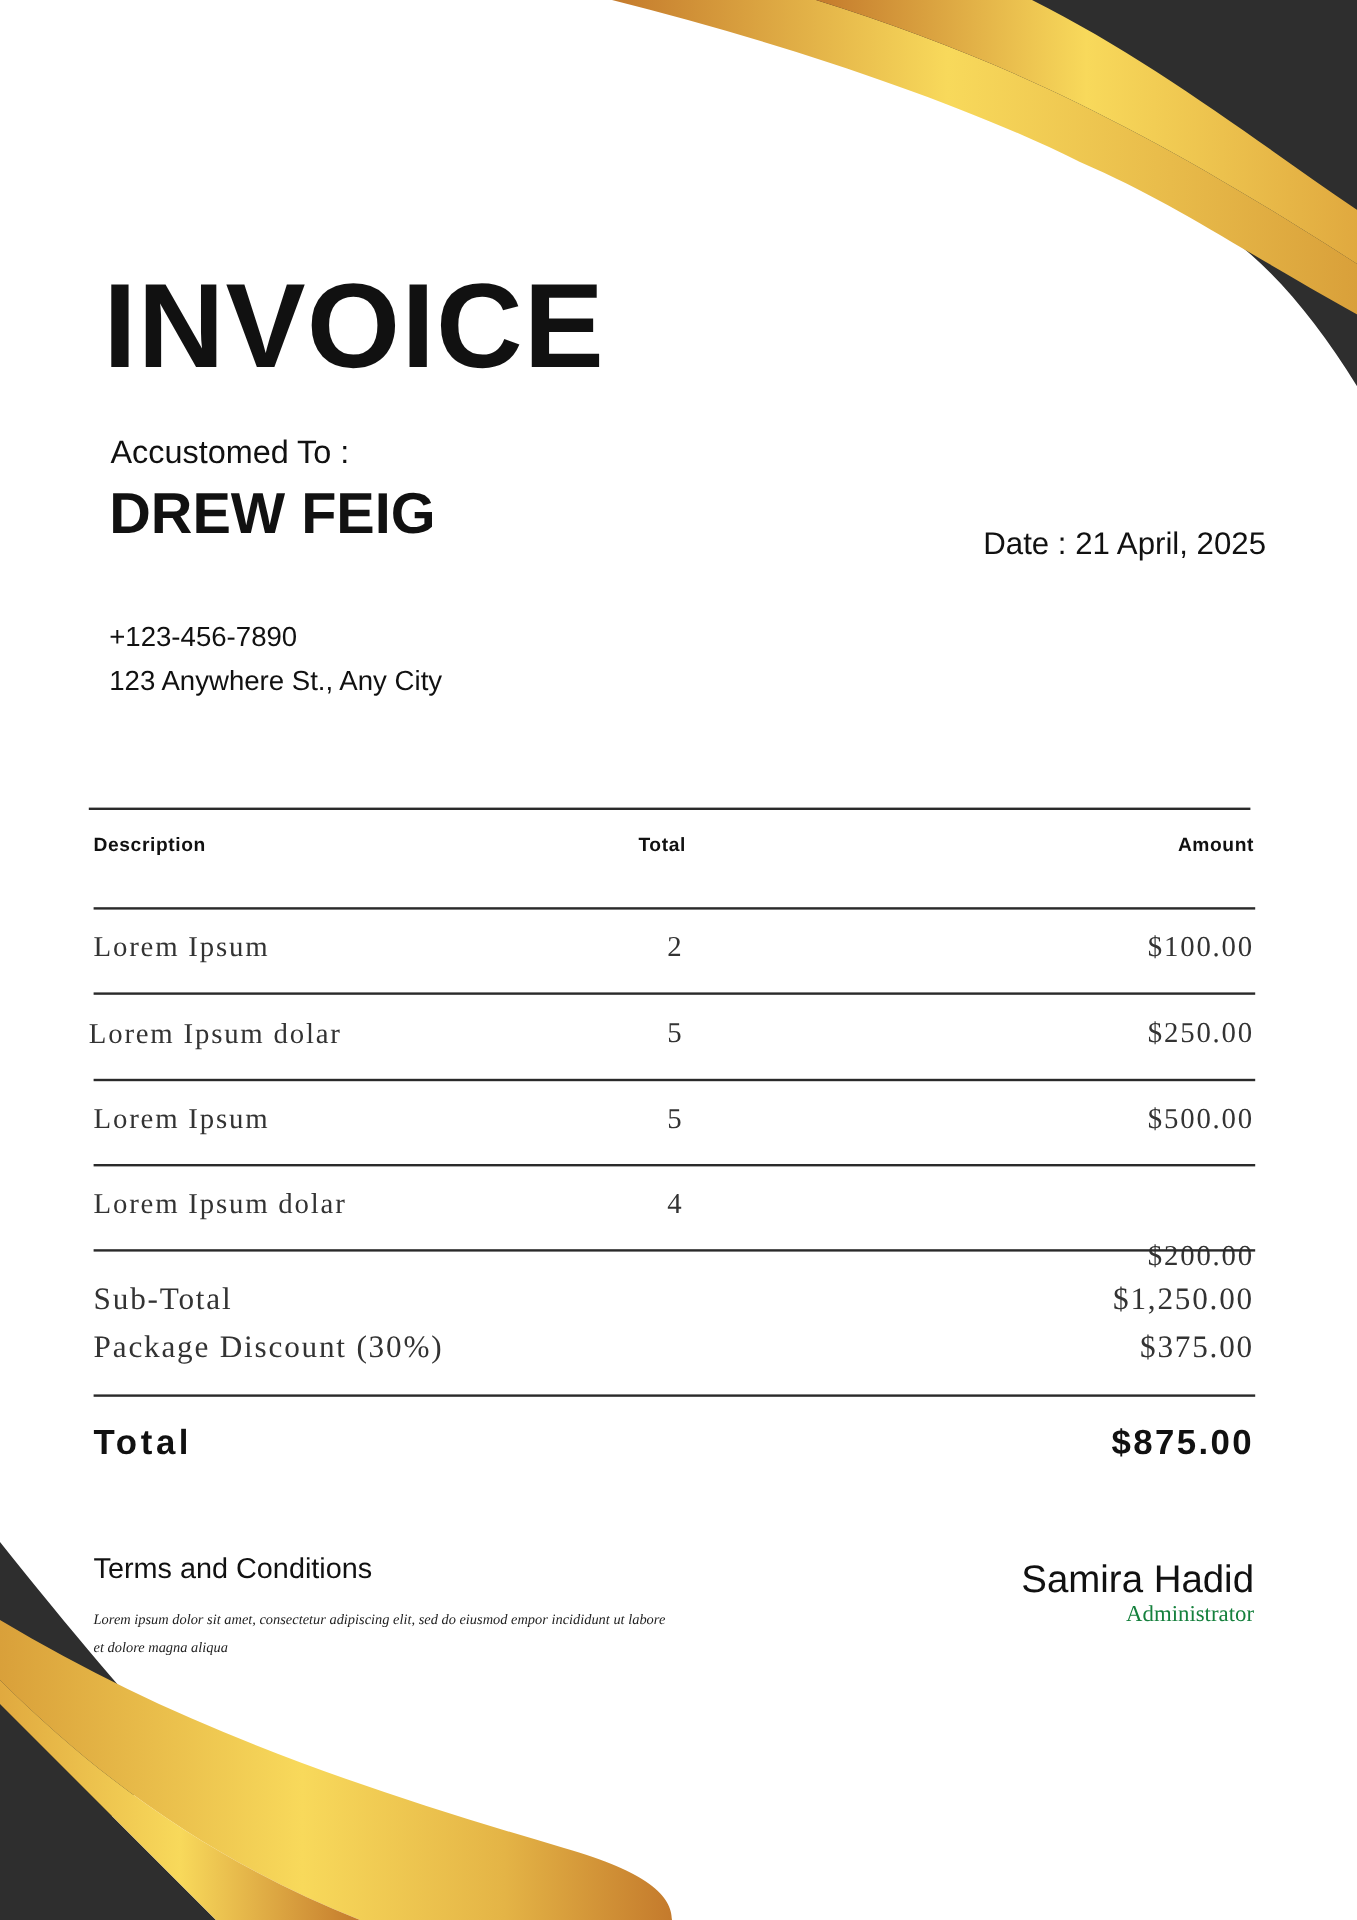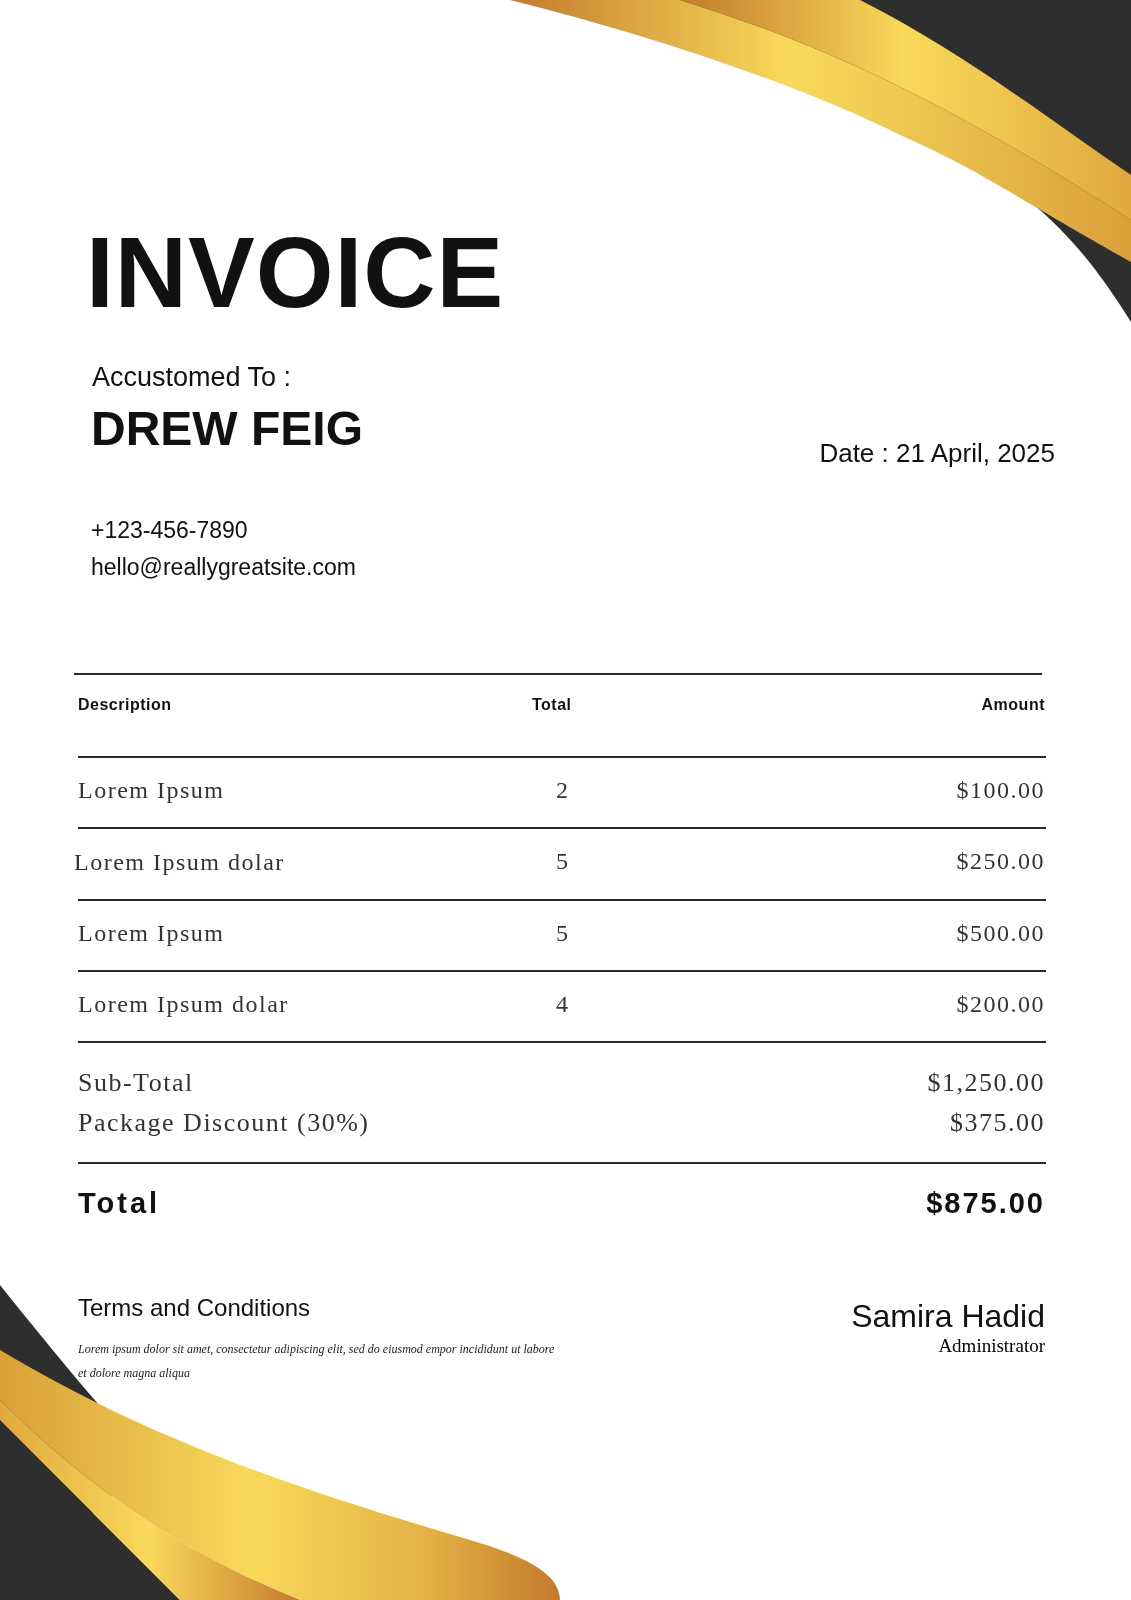--- a/index.html
+++ b/index.html
@@ -18,21 +18,21 @@
     .rule { position: absolute; height: 2px; background: #2a2a2a; }
     .th { font-size: 16px; font-weight: 700; letter-spacing: 0.5px; top: 696px; }
     .serif { font-family: "Liberation Serif", serif; color: #333; font-weight: 400; letter-spacing: 1.5px; }
     .cell { font-size: 24px; }
     .right { text-align: right; }
     .total-label { left: 78px; top: 1187px; font-size: 29px; font-weight: 700; letter-spacing: 3px; }
     .total-value { right: 86px; top: 1187px; font-size: 29px; font-weight: 700; letter-spacing: 2px; }
     .terms-title { left: 78px; top: 1294px; font-size: 24px; }
     .terms-body { left: 78px; top: 1337px; width: 480px; font-family: "Liberation Serif", serif; font-style: italic; font-size: 12px; line-height: 24px; color: #222; }
     .sign-name { right: 86px; top: 1298px; font-size: 32px; }
-    .sign-role { right: 86px; top: 1335px; font-family: "Liberation Serif", serif; font-size: 19px; color: #000000; }
+    .sign-role { right: 86px; top: 1335px; font-family: "Liberation Serif", serif; font-size: 19px; color: #15803d; }
   </style>
 </head>
 <body>
 
 <svg class="deco" viewBox="0 0 1131 1600" xmlns="http://www.w3.org/2000/svg">
   <defs>
     <linearGradient id="g1" x1="0" y1="0" x2="1" y2="0">
       <stop offset="0" stop-color="#C47A2C"></stop>
       <stop offset="0.45" stop-color="#F8D95B"></stop>
       <stop offset="0.75" stop-color="#E8BB4A"></stop>
@@ -64,21 +64,21 @@
   <path d="M 0 1420 L 0 1600 L 180 1600 C 120 1540 60 1480 0 1420 Z" fill="#2E2E2E"></path>
   <path d="M 0 1350 C 150 1440 300 1490 470 1540 C 540 1560 560 1580 560 1600 L 300 1600 C 200 1560 100 1500 0 1400 Z" fill="url(#gb1)"></path>
   <path d="M 0 1400 C 100 1500 200 1560 300 1600 L 180 1600 C 120 1540 60 1480 0 1420 Z" fill="url(#gb2)"></path>
 </svg>
 
 <h1 class="abs title">INVOICE</h1>
 <div class="abs label-to">Accustomed To :</div>
 <div class="abs client">DREW FEIG</div>
 <div class="abs contact">
   <div>+123-456-7890</div>
-  <div>hello@reallygreatsite.com</div>
+  <div>123 Anywhere St., Any City</div>
 </div>
 <div class="abs date">Date : 21 April, 2025</div>
 
 <div>
   <div class="rule" style="left:74px; top:673px; width:968px;"></div>
   <div class="abs th" style="left:78px;">Description</div>
   <div class="abs th" style="left:532px;">Total</div>
   <div class="abs th right" style="right:86px;">Amount</div>
   <div class="rule" style="left:78px; top:756px; width:968px;"></div>
 
@@ -99,21 +99,21 @@
   <div>
     <div class="abs cell serif" style="left:78px; top:920px;">Lorem Ipsum</div>
     <div class="abs cell serif" style="left:556px; top:920px;">5</div>
     <div class="abs cell serif right" style="right:86px; top:920px;">$500.00</div>
   </div>
   <div class="rule" style="left:78px; top:970px; width:968px;"></div>
 
   <div>
     <div class="abs cell serif" style="left:78px; top:991px;">Lorem Ipsum dolar</div>
     <div class="abs cell serif" style="left:556px; top:991px;">4</div>
-    <div class="abs cell serif right" style="right:86px; top:991px;margin-left:32px;">$200.00</div>
+    <div class="abs cell serif right" style="right:86px; top:1034px;margin-left:32px;">$200.00</div>
   </div>
   <div class="rule" style="left:78px; top:1041px; width:968px;"></div>
 </div>
 
 <div>
   <div class="abs serif" style="left:78px; top:1068px; font-size:26px;">Sub-Total</div>
   <div class="abs serif right" style="right:86px; top:1068px; font-size:26px;">$1,250.00</div>
   <div class="abs serif" style="left:78px; top:1108px; font-size:26px;">Package Discount (30%)</div>
   <div class="abs serif right" style="right:86px; top:1108px; font-size:26px;">$375.00</div>
   <div class="rule" style="left:78px; top:1162px; width:968px;"></div>

